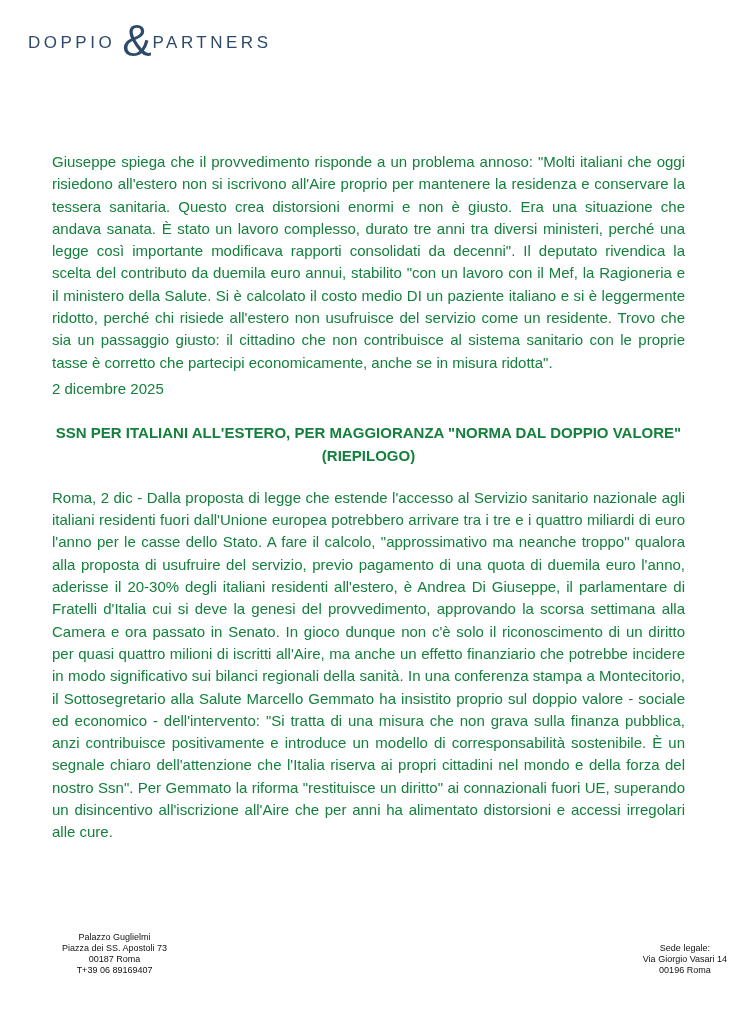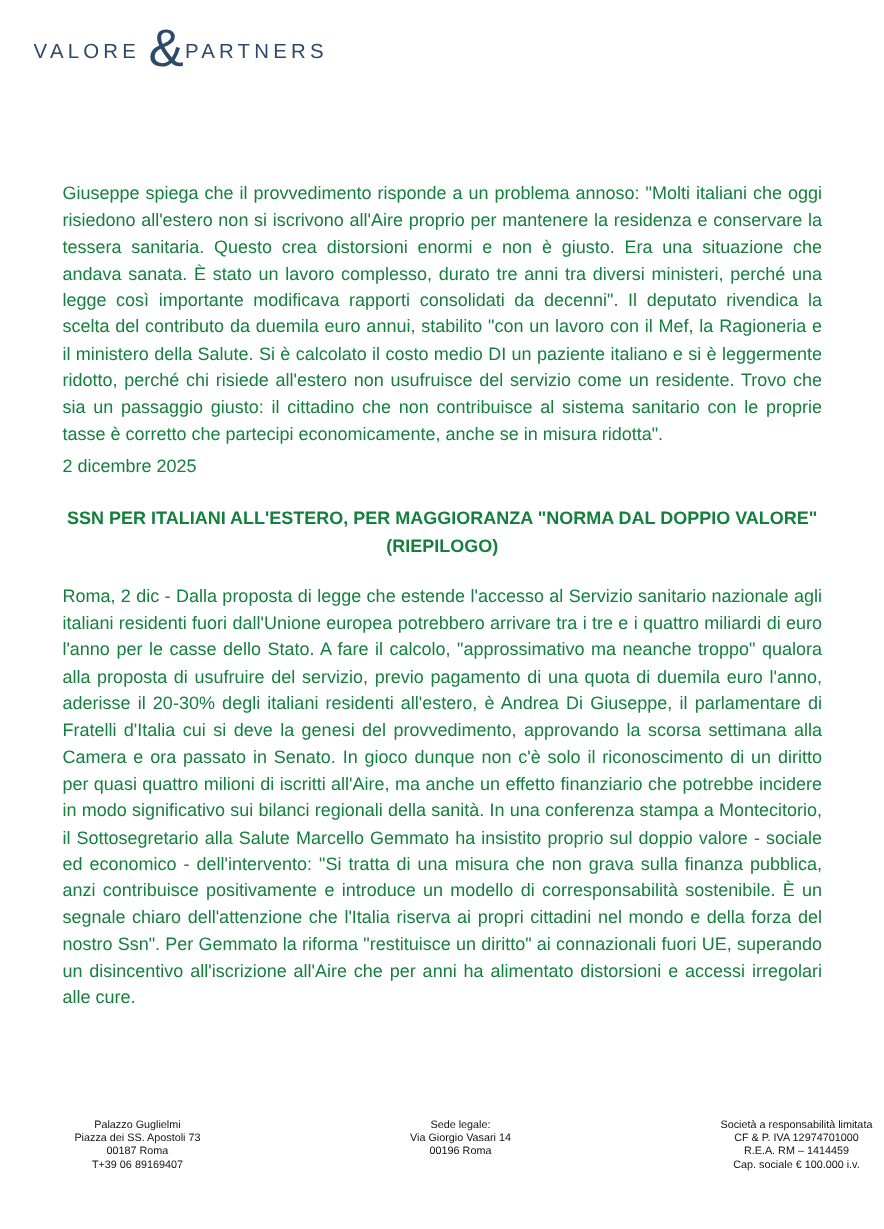--- a/index.html
+++ b/index.html
@@ -58,35 +58,35 @@
   
   .footer {
     position: absolute;
     left: 0;
     top: 932px;
     width: 737px;
     box-sizing: border-box;
     padding: 0 10px 0 62px;
     display: flex;
     justify-content: space-between;
-    align-items: flex-start;
+    align-items: flex-end;
     color: #111111;
     font-size: 9px;
     line-height: 11px;
     text-align: center;
   }
   .footer .col div { white-space: nowrap; }
 </style>
 </head>
 <body>
 
 <div class="page">
 
   <div class="logo">
-    <span class="word">VALORE</span>
+    <span class="word">DOPPIO</span>
     <span class="amp">&amp;</span>
     <span class="word">PARTNERS</span>
   </div>
 
   <div class="article">
     <p class="para">Giuseppe spiega che il provvedimento risponde a un problema annoso: "Molti italiani che oggi risiedono all'estero non si iscrivono all'Aire proprio per mantenere la residenza e conservare la tessera sanitaria. Questo crea distorsioni enormi e non è giusto. Era una situazione che andava sanata. È stato un lavoro complesso, durato tre anni tra diversi ministeri, perché una legge così importante modificava rapporti consolidati da decenni". Il deputato rivendica la scelta del contributo da duemila euro annui, stabilito "con un lavoro con il Mef, la Ragioneria e il ministero della Salute. Si è calcolato il costo medio DI un paziente italiano e si è leggermente ridotto, perché chi risiede all'estero non usufruisce del servizio come un residente. Trovo che sia un passaggio giusto: il cittadino che non contribuisce al sistema sanitario con le proprie tasse è corretto che partecipi economicamente, anche se in misura ridotta".</p>
     <div class="date-line">2 dicembre 2025</div>
     <div class="headline">SSN PER ITALIANI ALL'ESTERO, PER MAGGIORANZA "NORMA DAL DOPPIO VALORE" (RIEPILOGO)</div>
     <p class="para">Roma, 2 dic - Dalla proposta di legge che estende l'accesso al Servizio sanitario nazionale agli italiani residenti fuori dall'Unione europea potrebbero arrivare tra i tre e i quattro miliardi di euro l'anno per le casse dello Stato. A fare il calcolo, "approssimativo ma neanche troppo" qualora alla proposta di usufruire del servizio, previo pagamento di una quota di duemila euro l'anno, aderisse il 20-30% degli italiani residenti all'estero, è Andrea Di Giuseppe, il parlamentare di Fratelli d'Italia cui si deve la genesi del provvedimento, approvando la scorsa settimana alla Camera e ora passato in Senato. In gioco dunque non c'è solo il riconoscimento di un diritto per quasi quattro milioni di iscritti all'Aire, ma anche un effetto finanziario che potrebbe incidere in modo significativo sui bilanci regionali della sanità. In una conferenza stampa a Montecitorio, il Sottosegretario alla Salute Marcello Gemmato ha insistito proprio sul doppio valore - sociale ed economico - dell'intervento: "Si tratta di una misura che non grava sulla finanza pubblica, anzi contribuisce positivamente e introduce un modello di corresponsabilità sostenibile. È un segnale chiaro dell'attenzione che l'Italia riserva ai propri cittadini nel mondo e della forza del nostro Ssn". Per Gemmato la riforma "restituisce un diritto" ai connazionali fuori UE, superando un disincentivo all'iscrizione all'Aire che per anni ha alimentato distorsioni e accessi irregolari alle cure.</p>
   </div>
@@ -96,21 +96,15 @@
       <div>Palazzo Guglielmi</div>
       <div>Piazza dei SS. Apostoli 73</div>
       <div>00187 Roma</div>
       <div>T+39 06 89169407</div>
     </div>
     <div class="col">
       <div>Sede legale:</div>
       <div>Via Giorgio Vasari 14</div>
       <div>00196 Roma</div>
     </div>
-    <div class="col">
-      <div>Società a responsabilità limitata</div>
-      <div>CF &amp; P. IVA 12974701000</div>
-      <div>R.E.A. RM – 1414459</div>
-      <div>Cap. sociale € 100.000 i.v.</div>
-    </div>
   </div>
 
 </div>
 
 </body></html>

